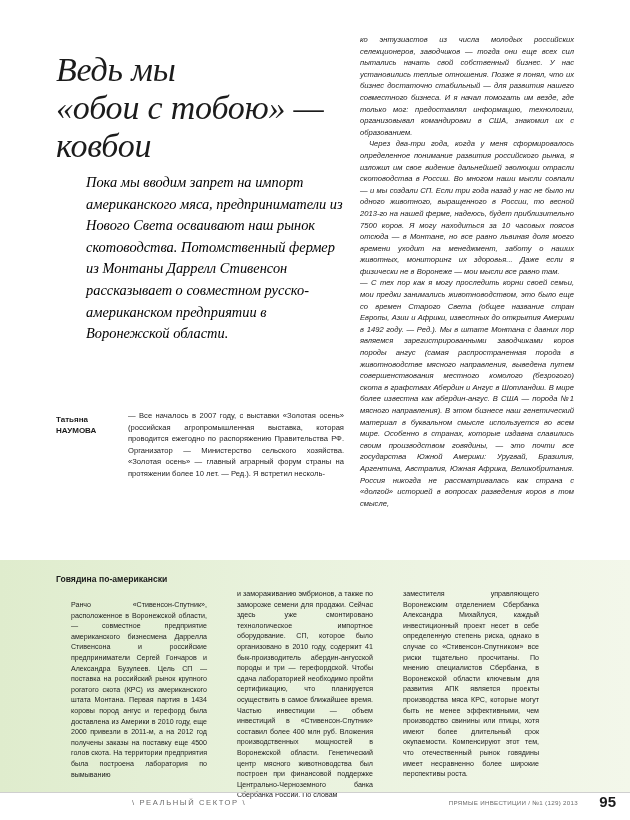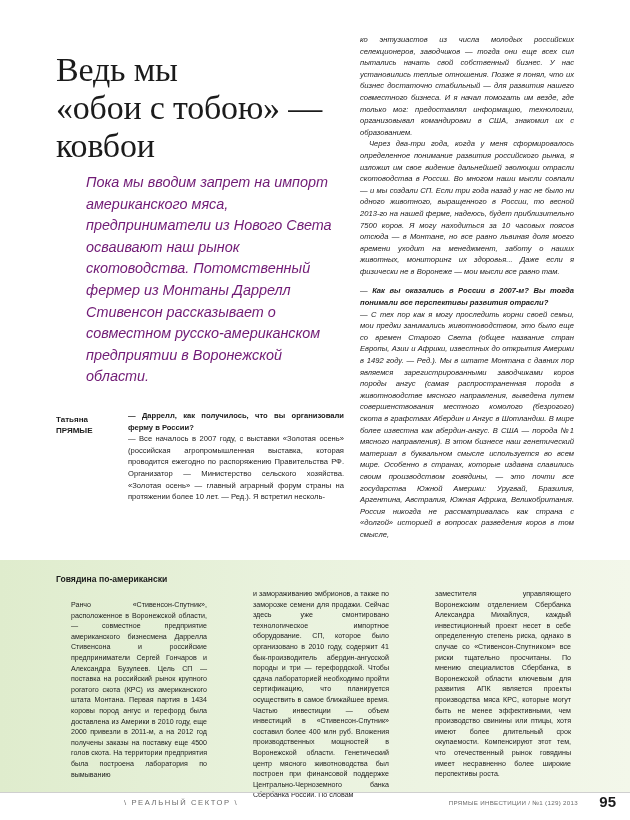--- a/index.html
+++ b/index.html
@@ -27,33 +27,34 @@
     position: absolute;
     left: 56px;
     top: 28px;
     width: 290px;
     font-family: "Liberation Serif", serif;
     font-size: 34px;
     line-height: 38px;
     color: #1b1b1b;
     font-weight: normal;
     letter-spacing: -0.2px;
+    font-style: italic;
   }
 
   
   .deck {
     position: absolute;
     left: 86px;
     top: 172px;
     width: 258px;
-    font-family: Liberation Sans, sans-serif;
+    font-family: Liberation Serif, serif;
     font-style: italic;
     font-size: 14.4px;
     line-height: 21.6px;
-    color: #701a75;
+    color: #000000;
   }
 
   
   .author {
     position: absolute;
     left: 56px;
     top: 414px;
     width: 62px;
     font-family: "Liberation Sans", sans-serif;
     font-size: 8px;
@@ -105,21 +106,20 @@
     width: 630px;
     height: 232px;
     background: linear-gradient(to right, #dfeccd 0%, #e9f2dd 45%, #f3f7ea 100%);
   }
   .greenbox .inner {
     position: absolute;
     left: 56px;
     top: 14px;
     width: 530px;
     display: flex;
-    gap: 16px;
   }
   .gcol {
     width: 166px;
     font-family: "Liberation Sans", sans-serif;
     font-size: 7.1px;
     line-height: 10.6px;
     color: #1b1b1b;
     text-align: justify;
   }
   .gcol p { margin: 15px; text-indent: 0;}
@@ -136,21 +136,21 @@
   .footer-rule {
     position: absolute;
     left: 0;
     top: 792px;
     width: 630px;
     height: 1px;
     background: #cfcfcf;
   }
   .footer-left {
     position: absolute;
-    left: 124px;
+    left: 132px;
     top: 798px;
     font-family: "Liberation Sans", sans-serif;
     font-size: 7.6px;
     letter-spacing: 1.6px;
     color: #6b6b6b;
   }
   .footer-right {
     position: absolute;
     right: 52px;
     top: 799px;
@@ -172,31 +172,29 @@
 </style>
 </head>
 <body>
 
 <div class="page">
 
   <h1 class="title">Ведь мы<br>«обои с тобою» —<br>ковбои</h1>
 
   <div class="deck">Пока мы вводим запрет на импорт американского мяса, предприниматели из Нового Света осваивают наш рынок скотоводства. Потомственный фермер из Монтаны Даррелл Стивенсон рассказывает о совместном русско-американском предприятии в Воронежской области.</div>
 
-  <div class="author">Татьяна ПРЯМЫЕ</div>
+  <div class="author">Татьяна НАУМОВА</div>
 
   <div class="qa-left">
-    <p class="q">— Даррелл, как получилось, что вы организовали ферму в России?</p>
     <p>— Все началось в 2007 году, с выставки «Золотая осень» (российская агропромышленная выставка, которая проводится ежегодно по распоряжению Правительства РФ. Организатор — Министерство сельского хозяйства. «Золотая осень» — главный аграрный форум страны на протяжении более 10 лет. — Ред.). Я встретил несколь-</p>
   </div>
 
   <div class="col-right">
     <p class="noindent">ко энтузиастов из числа молодых российских селекционеров, заводчиков — тогда они еще всех сил пытались начать свой собственный бизнес. У нас установились теплые отношения. Позже я понял, что их бизнес достаточно стабильный — для развития нашего совместного бизнеса. И я начал помогать им везде, где только мог: предоставлял информацию, технологии, организовывал командировки в США, знакомил их с образованием.</p>
     <p>Через два-три года, когда у меня сформировалось определенное понимание развития российского рынка, я изложил им свое видение дальнейшей эволюции отрасли скотоводства в России. Во многом наши мысли совпали — и мы создали СП. Если три года назад у нас не было ни одного животного, выращенного в России, то весной 2013-го на нашей ферме, надеюсь, будет приблизительно 7500 коров. Я могу находиться за 10 часовых поясов отсюда — в Монтане, но все равно львиная доля моего времени уходит на менеджмент, заботу о наших животных, мониторинг их здоровья... Даже если я физически не в Воронеже — мои мысли все равно там.</p>
-    <p class="q">— Как вы оказались в России в 2007-м? Вы тогда понимали все перспективы развития отрасли?</p>
     <p class="noindent">— С тех пор как я могу проследить корни своей семьи, мои предки занимались животноводством, это было еще со времен Старого Света (общее название стран Европы, Азии и Африки, известных до открытия Америки в 1492 году. — Ред.). Мы в штате Монтана с давних пор являемся зарегистрированными заводчиками коров породы ангус (самая распространенная порода в животноводстве мясного направления, выведена путем совершенствования местного комолого (безрогого) скота в графствах Абердин и Ангус в Шотландии. В мире более известна как абердин-ангус. В США — порода №1 мясного направления). В этом бизнесе наш генетический материал в буквальном смысле используется во всем мире. Особенно в странах, которые издавна славились своим производством говядины, — это почти все государства Южной Америки: Уругвай, Бразилия, Аргентина, Австралия, Южная Африка, Великобритания. Россия никогда не рассматривалась как страна с «долгой» историей в вопросах разведения коров в том смысле,</p>
   </div>
 
   <div class="greenbox">
     <div class="inner">
       <div class="gcol">
         <div class="gbox-title">Говядина по-американски</div>
         <p>Ранчо «Стивенсон-Спутник», расположенное в Воронежской области, — совместное предприятие американского бизнесмена Даррелла Стивенсона и российские предприниматели Сергей Гончаров и Александра Бузулеев. Цель СП — поставка на российский рынок крупного рогатого скота (КРС) из американского штата Монтана. Первая партия в 1434 коровы пород ангус и герефорд была доставлена из Америки в 2010 году, еще 2000 привезли в 2011-м, а на 2012 год получены заказы на поставку еще 4500 голов скота. На территории предприятия была построена лаборатория по вымыванию</p>
       </div>
       <div class="gcol">

